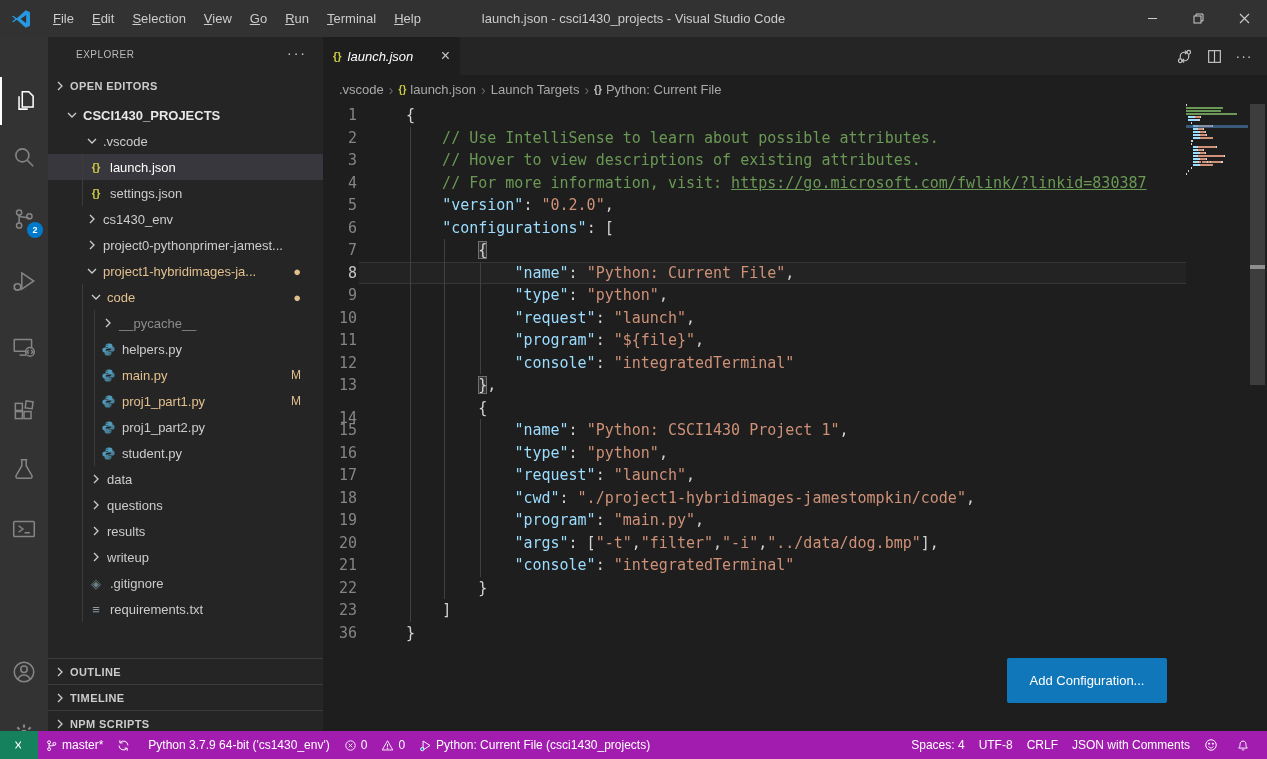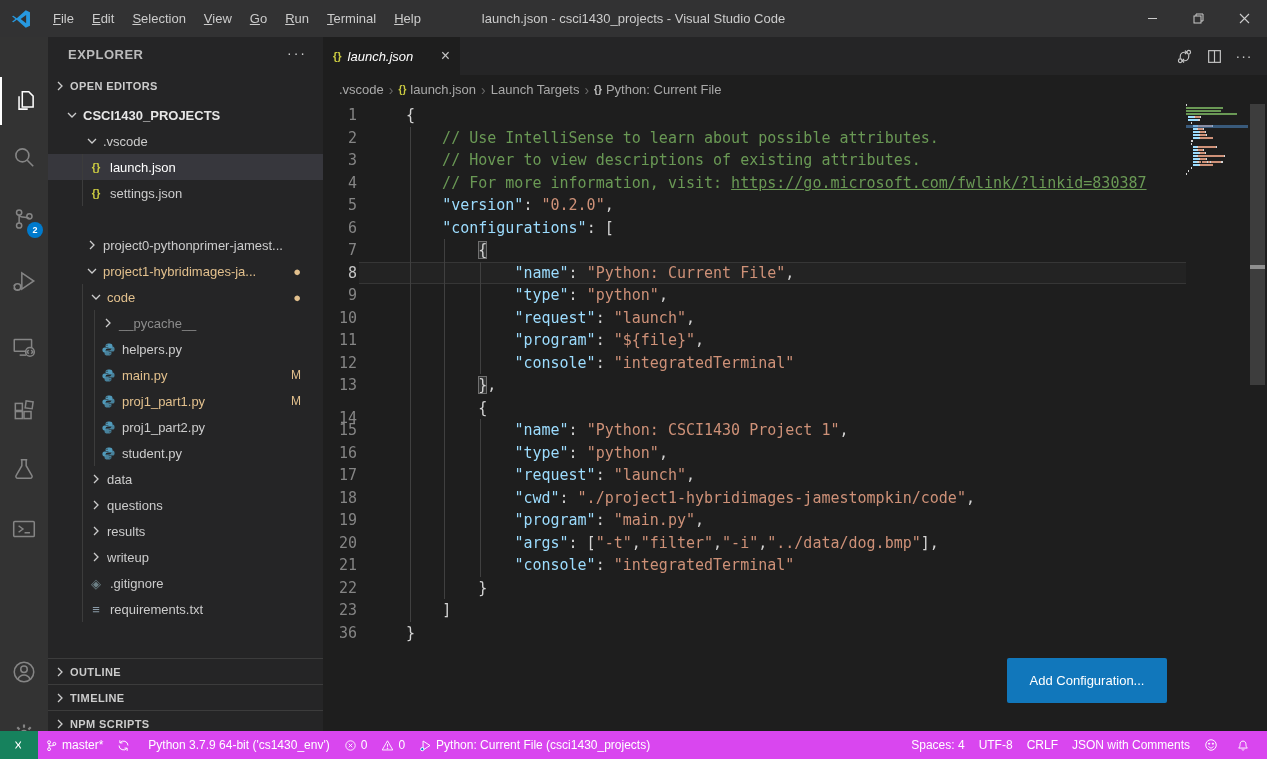--- a/index.html
+++ b/index.html
@@ -26,21 +26,21 @@
   .ab-item.active { color:#ffffff; border-left:2px solid #ffffff; }
   .ab-item svg { width:26px; height:26px; }
   .ab-badge { position:absolute; right:5px; bottom:5px; min-width:16px; height:16px;
     border-radius:50%; background:#007acc; color:#ffffff; font-size:9px; font-weight:bold;
     display:flex; align-items:center; justify-content:center; }
 
   
   #sidebar { position:absolute; left:48px; top:37px; width:275px; height:694px;
     background:#252526; color:#cccccc; overflow:hidden; }
   #sidebar-title { position:absolute; left:0; top:0; width:100%; height:35px;
-    display:flex; align-items:center; padding-left:20px; font-size:13px; color:#bbbbbb; letter-spacing:.5px;font-weight:bold; }
+    display:flex; align-items:center; padding-left:28px; font-size:10px; color:#bbbbbb; letter-spacing:.5px; }
   #sidebar-actions { position:absolute; right:16px; top:8px; color:#cccccc; font-size:14px; letter-spacing:2px; }
   .section-header { position:absolute; left:0; width:100%; height:24px; display:flex; align-items:center;
     font-size:11px; font-weight:bold; color:#cccccc; letter-spacing:.4px; }
   .section-header .chev { width:16px; height:16px; margin:0 2px 0 4px; color:#cccccc; }
   #tree { position:absolute; left:0; top:65px; width:275px; height:556px; }
   .tree-row { position:absolute; left:0; width:275px; height:26px; display:flex; align-items:center;
     font-size:13px; color:#cccccc; white-space:nowrap; }
   .tree-row.selected { background:#37373d; color:#ffffff; }
   .tree-row.modified { color:#e2c08d; }
   .tree-row.ignored { color:#8c8c8c; }
@@ -95,21 +95,21 @@
   #mm-curline { position:absolute; left:0; width:62px; height:3px; background:rgba(80,140,200,.55); }
   #scrollbar { position:absolute; left:925px; top:0; width:19px; height:627px; }
   #scroll-thumb { position:absolute; left:2px; top:0; width:15px; height:281px; background:rgba(121,121,121,.35); }
   #ruler-marker { position:absolute; left:2px; top:161px; width:15px; height:4px; background:rgba(225,225,225,.5); }
   #add-config-btn { position:absolute; left:684px; top:554px; width:160px; height:45px;
     background:#1177bb; border:none; border-radius:2px; color:#ffffff; font-size:13px;
     font-family:"Liberation Sans", sans-serif; }
 
   
   #statusbar { position:absolute; left:0; top:731px; width:1267px; height:28px;
-    background:#d946ef; color:#ffffff; font-size:12px; display:flex; align-items:center; }
+    background:#a21caf; color:#ffffff; font-size:12px; display:flex; align-items:center; }
   #remote-indicator { width:38px; height:28px; background:#16825d; display:flex;
     align-items:center; justify-content:center; flex:0 0 auto; }
   .sb-item { display:flex; align-items:center; padding:0 7px; height:28px; white-space:nowrap; }
   .sb-item svg { margin-right:4px; }
   #sb-left { display:flex; align-items:center; }
   #sb-right { display:flex; align-items:center; margin-left:auto; padding-right:6px; }
 </style>
 </head>
 <body>
 
@@ -268,20 +268,26 @@
           <span class="ficon">
             <span class="ic-json">{}</span>
           </span>
           <span class="tree-label">launch.json</span>
         </div>
         <div class="tree-row" style="top: 78px; padding-left: 40px;">
           <span class="ficon">
             <span class="ic-json">{}</span>
           </span>
           <span class="tree-label">settings.json</span>
+        </div>
+        <div class="tree-row" style="top: 104px; padding-left: 36px;">
+          <span class="chev"><svg viewBox="0 0 16 16" width="16" height="16">
+              <path d="M6 4l4 4-4 4" fill="none" stroke="currentColor" stroke-width="1.3"></path>
+            </svg></span>
+          <span class="tree-label">cs1430_env</span>
         </div>
         <div class="tree-row" style="top: 130px; padding-left: 36px;">
           <span class="chev"><svg viewBox="0 0 16 16" width="16" height="16">
               <path d="M6 4l4 4-4 4" fill="none" stroke="currentColor" stroke-width="1.3"></path>
             </svg></span>
           <span class="tree-label">project0-pythonprimer-jamest...</span>
         </div>
         <div class="tree-row modified" style="top: 156px; padding-left: 36px;">
           <span class="chev"><svg viewBox="0 0 16 16" width="16" height="16">
               <path d="M4 6l4 4 4-4" fill="none" stroke="currentColor" stroke-width="1.3"></path>

